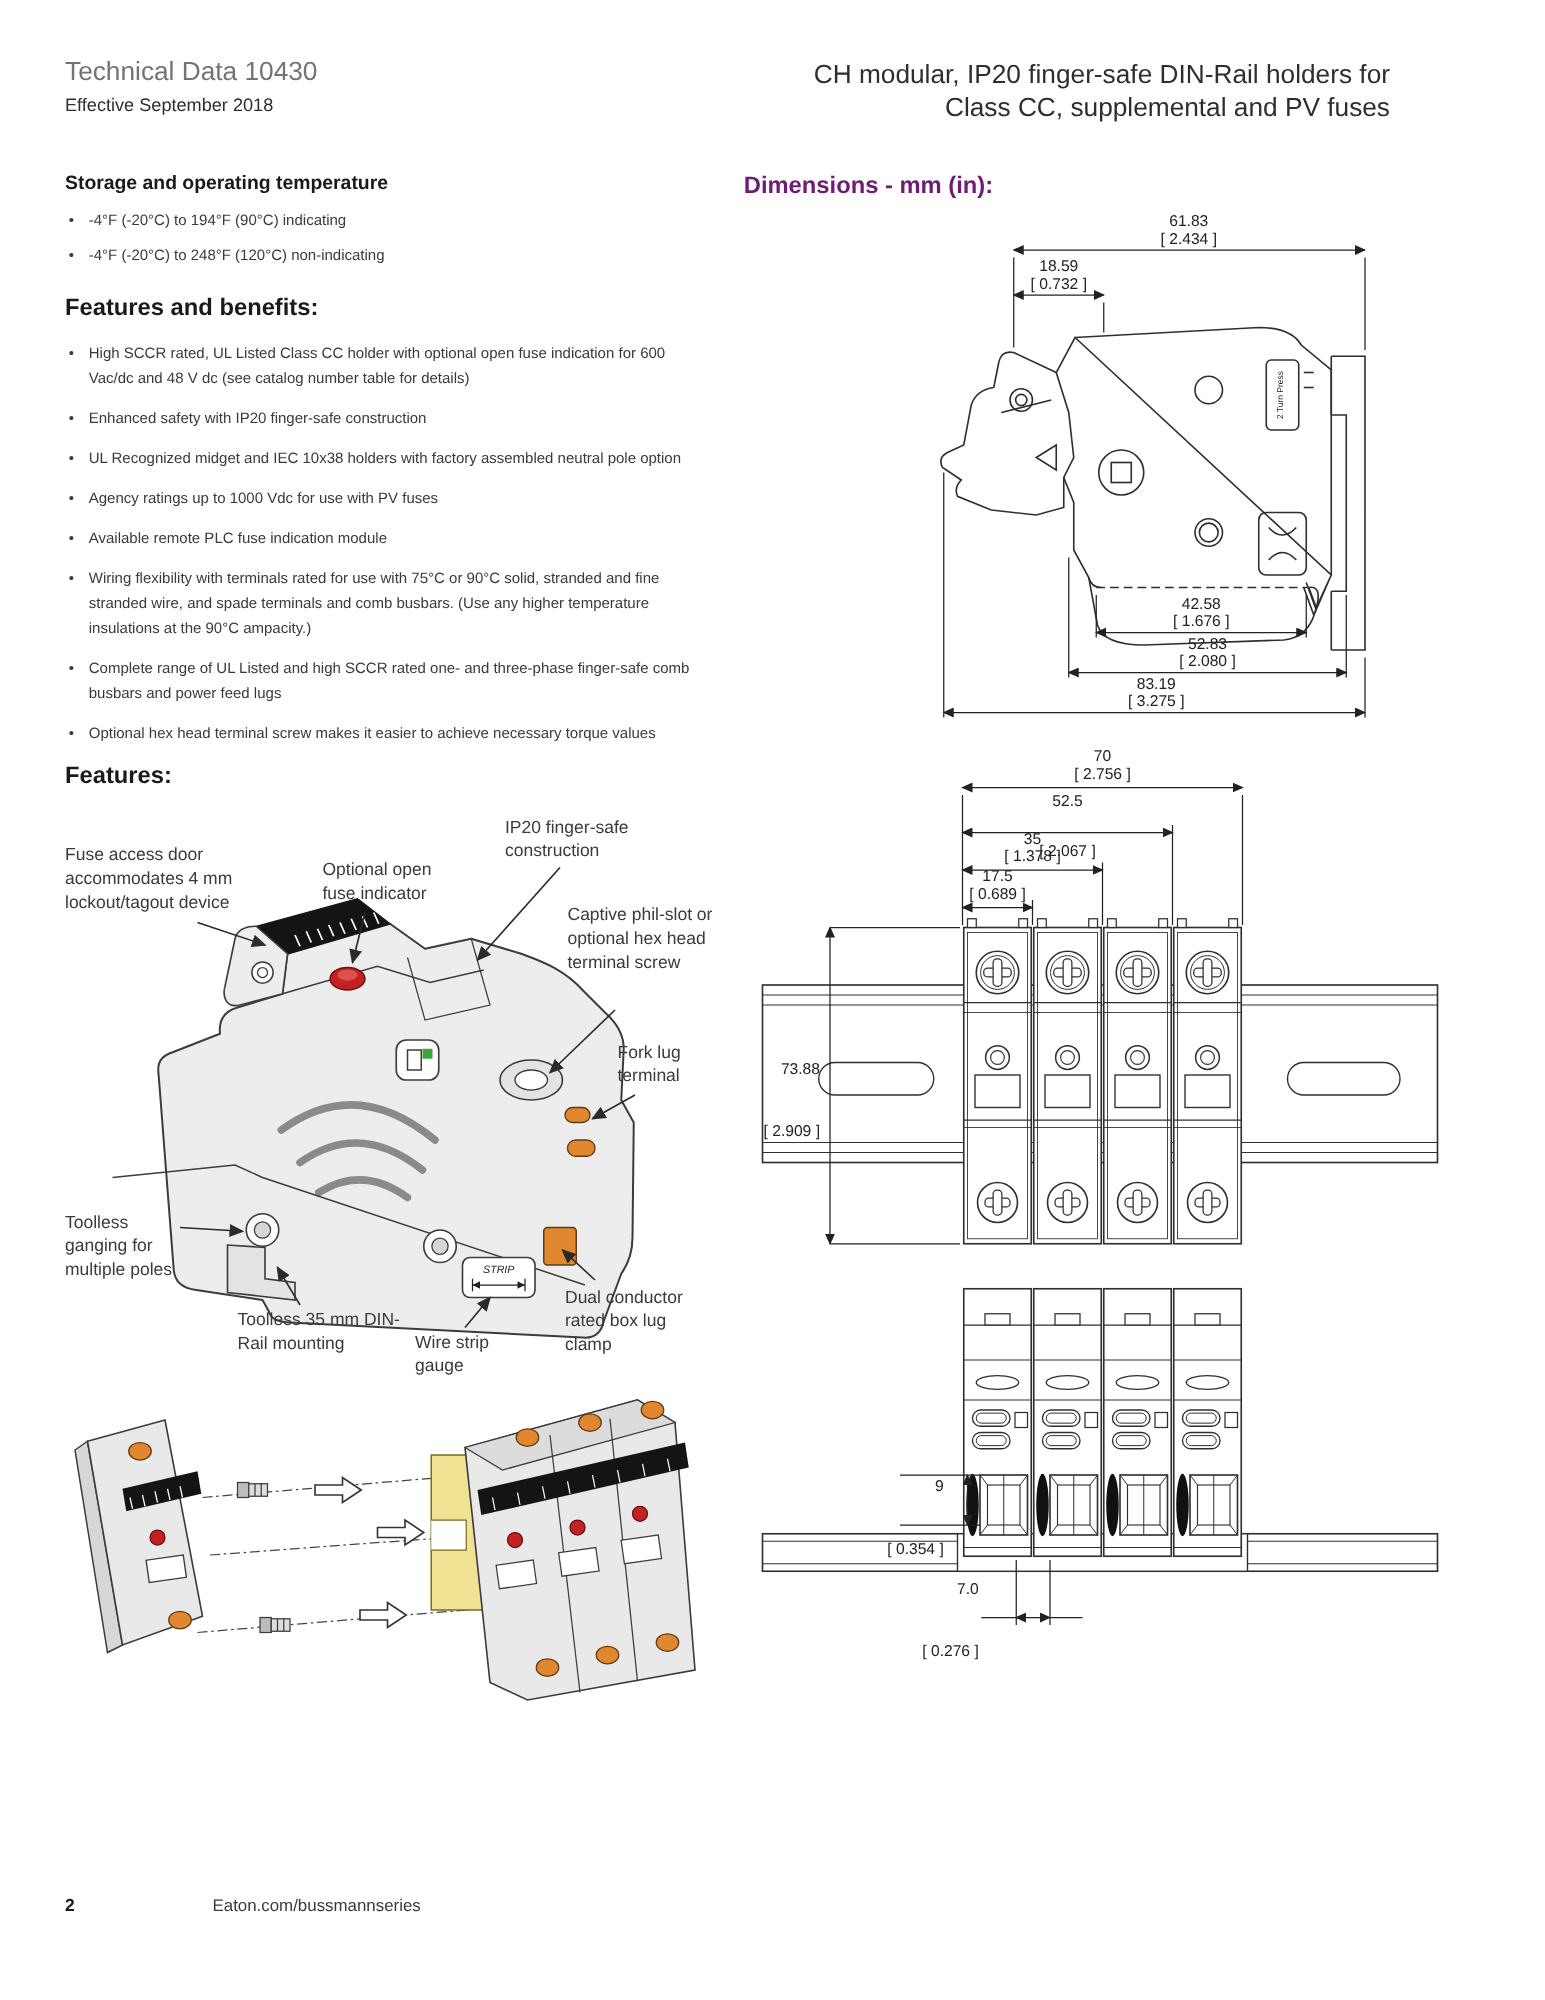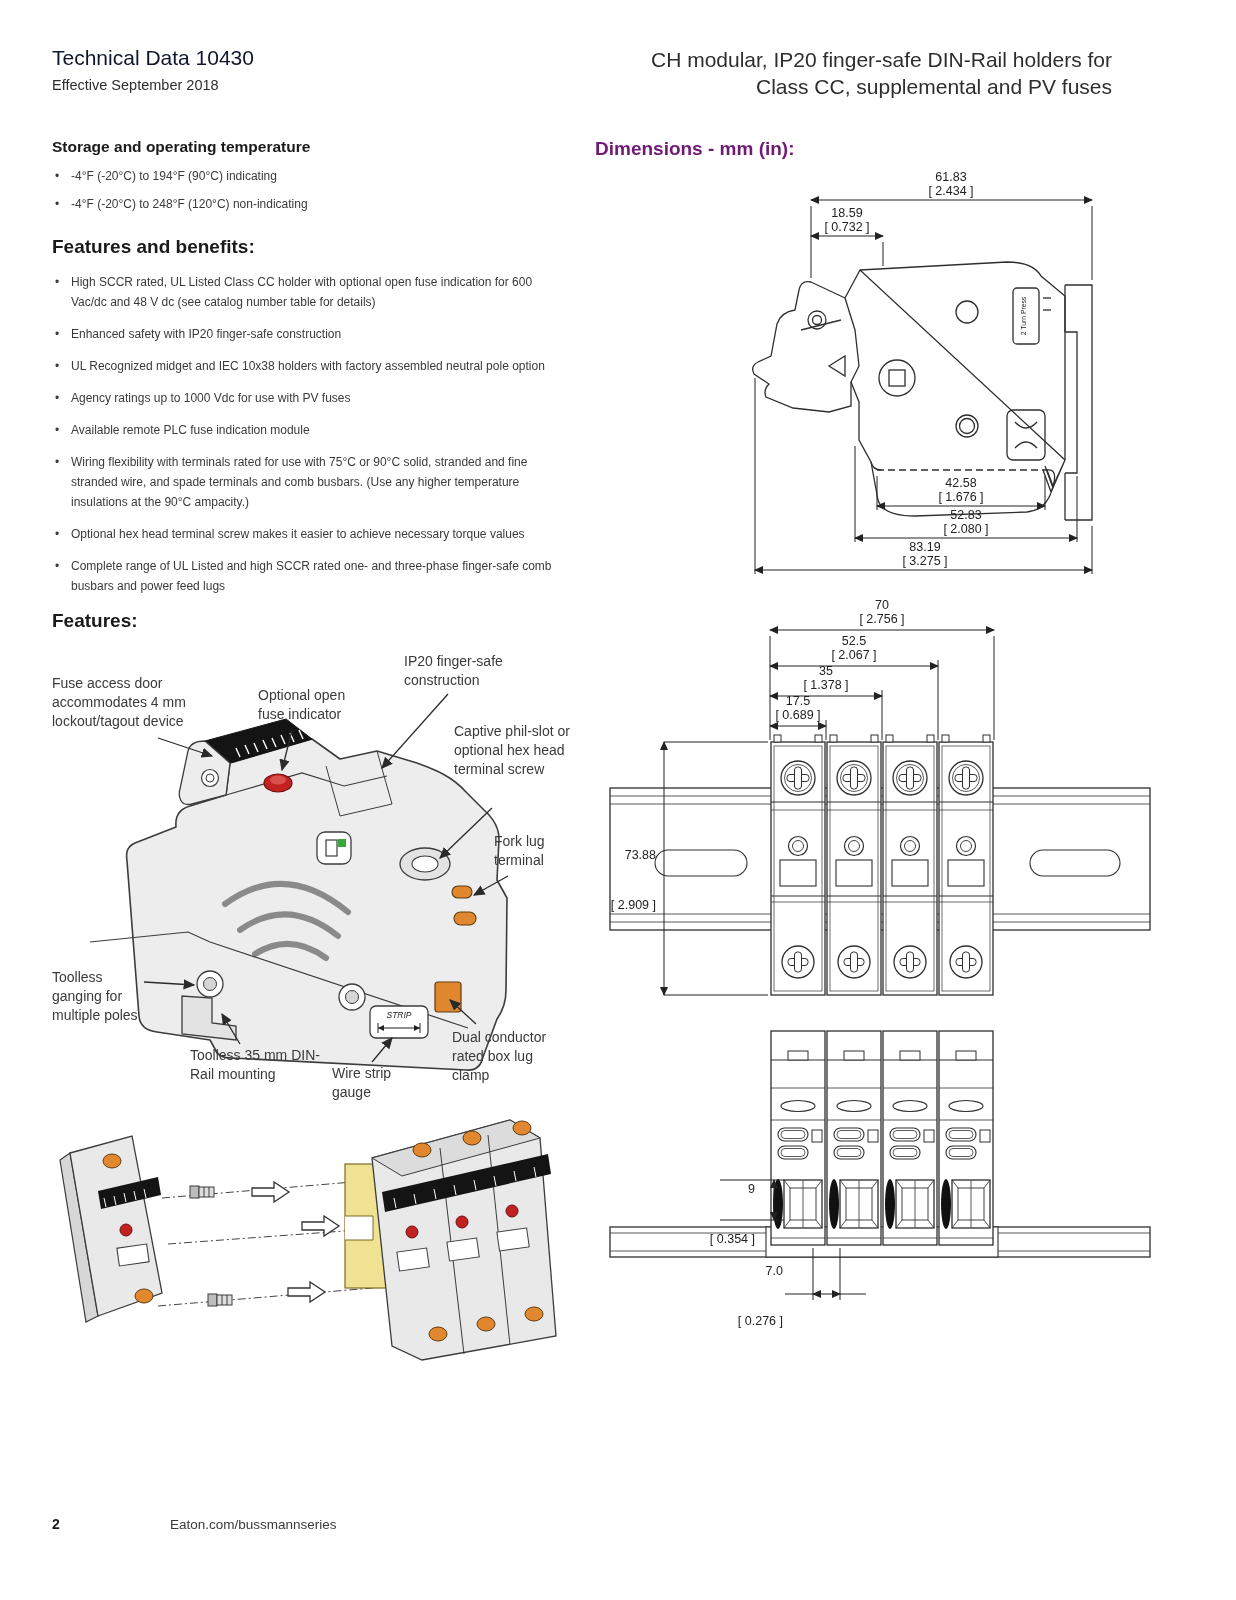--- a/index.html
+++ b/index.html
@@ -1,19 +1,19 @@
 <!DOCTYPE html>
 <html><head>
 <meta charset="utf-8">
 <style>
   html,body{margin:0;padding:0;background:#888;}
   .page{position:relative;width:1236px;height:1600px;background:#ffffff;margin:0 auto;
         font-family:"Liberation Sans","DejaVu Sans",sans-serif;color:#3a3a3a;overflow:hidden;}
   
-  .doc-title{position:absolute;left:52px;top:46px;font-size:21px;color:#0f172a;}
+  .doc-title{position:absolute;left:52px;top:46px;font-size:21px;color:#737373;}
   .doc-sub{position:absolute;left:52px;top:77px;font-size:14.5px;color:#2e2e2e;}
   .prod-title{position:absolute;right:124px;top:46px;width:560px;text-align:right;
               font-size:21px;line-height:27px;color:#2e2e2e;}
   
   .leftcol{position:absolute;left:52px;top:138px;width:505px;}
   h3.sec{font-size:15.5px;font-weight:bold;color:#1a1a1a;margin:0 0 10px 0;}
   h2.sec{font-size:19px;font-weight:bold;color:#1a1a1a;margin:22px 0 14px 0;}
   .bullet{position:relative;padding-left:19px;font-size:12px;line-height:20px;margin:0 0 12px 0;}
   .bullet::before{content:"\2022";position:absolute;left:3px;top:0;color:#3a3a3a;}
   .storage .bullet{margin-bottom:8px;}
@@ -55,22 +55,22 @@
     </div>
 
     <div>
       <h2 class="sec">Features and benefits:</h2>
       <div class="bullet">High SCCR rated, UL Listed Class CC holder with optional open fuse indication for 600 Vac/dc and 48 V dc (see catalog number table for details)</div>
       <div class="bullet">Enhanced safety with IP20 finger-safe construction</div>
       <div class="bullet">UL Recognized midget and IEC 10x38 holders with factory assembled neutral pole option</div>
       <div class="bullet">Agency ratings up to 1000 Vdc for use with PV fuses</div>
       <div class="bullet">Available remote PLC fuse indication module</div>
       <div class="bullet">Wiring flexibility with terminals rated for use with 75°C or 90°C solid, stranded and fine stranded wire, and spade terminals and comb busbars. (Use any higher temperature insulations at the 90°C ampacity.)</div>
+      <div class="bullet">Complete range of UL Listed and high SCCR rated one- and three-phase finger-safe comb busbars and power feed lugs</div>
       <div class="bullet">Optional hex head terminal screw makes it easier to achieve necessary torque values</div>
-      <div class="bullet">Complete range of UL Listed and high SCCR rated one- and three-phase finger-safe comb busbars and power feed lugs</div>
     </div>
 
     <h2 class="sec" style="margin-top:14px">Features:</h2>
 
     <div class="fig" style="width:570px;height:452px;margin-left:-12px;">
       <svg width="570" height="452" viewBox="0 0 570 452">
         <defs>
           <marker id="fah" orient="auto" markerWidth="9" markerHeight="8" refX="8" refY="4">
             <path d="M0,0 L9,4 L0,8 Z" fill="#2b2b2b"></path>
           </marker>
@@ -397,21 +397,21 @@
         <line x1="170" y1="130" x2="226" y2="130" marker-start="url(#fas)" marker-end="url(#fae)"></line>
         <line x1="64" y1="146" x2="168" y2="146"></line>
           <line x1="64" y1="399" x2="168" y2="399"></line>
         <line x1="64" y1="146" x2="64" y2="399" marker-start="url(#fas)" marker-end="url(#fae)"></line>
       </g>
     </svg>
     <div class="dim" style="left:282px;top:2px;">
         <span>70</span>
         <span>[ 2.756 ]</span>
       </div>
-    <div class="dim" style="left:254px;top:38px;">
+    <div class="dim" style="left:254px;top:38px;gap:26px;">
         <span>52.5</span>
         <span>[ 2.067 ]</span>
       </div>
     <div class="dim" style="left:226px;top:68px;">
         <span>35</span>
         <span>[ 1.378 ]</span>
       </div>
     <div class="dim" style="left:198px;top:98px;">
         <span>17.5</span>
         <span>[ 0.689 ]</span>

